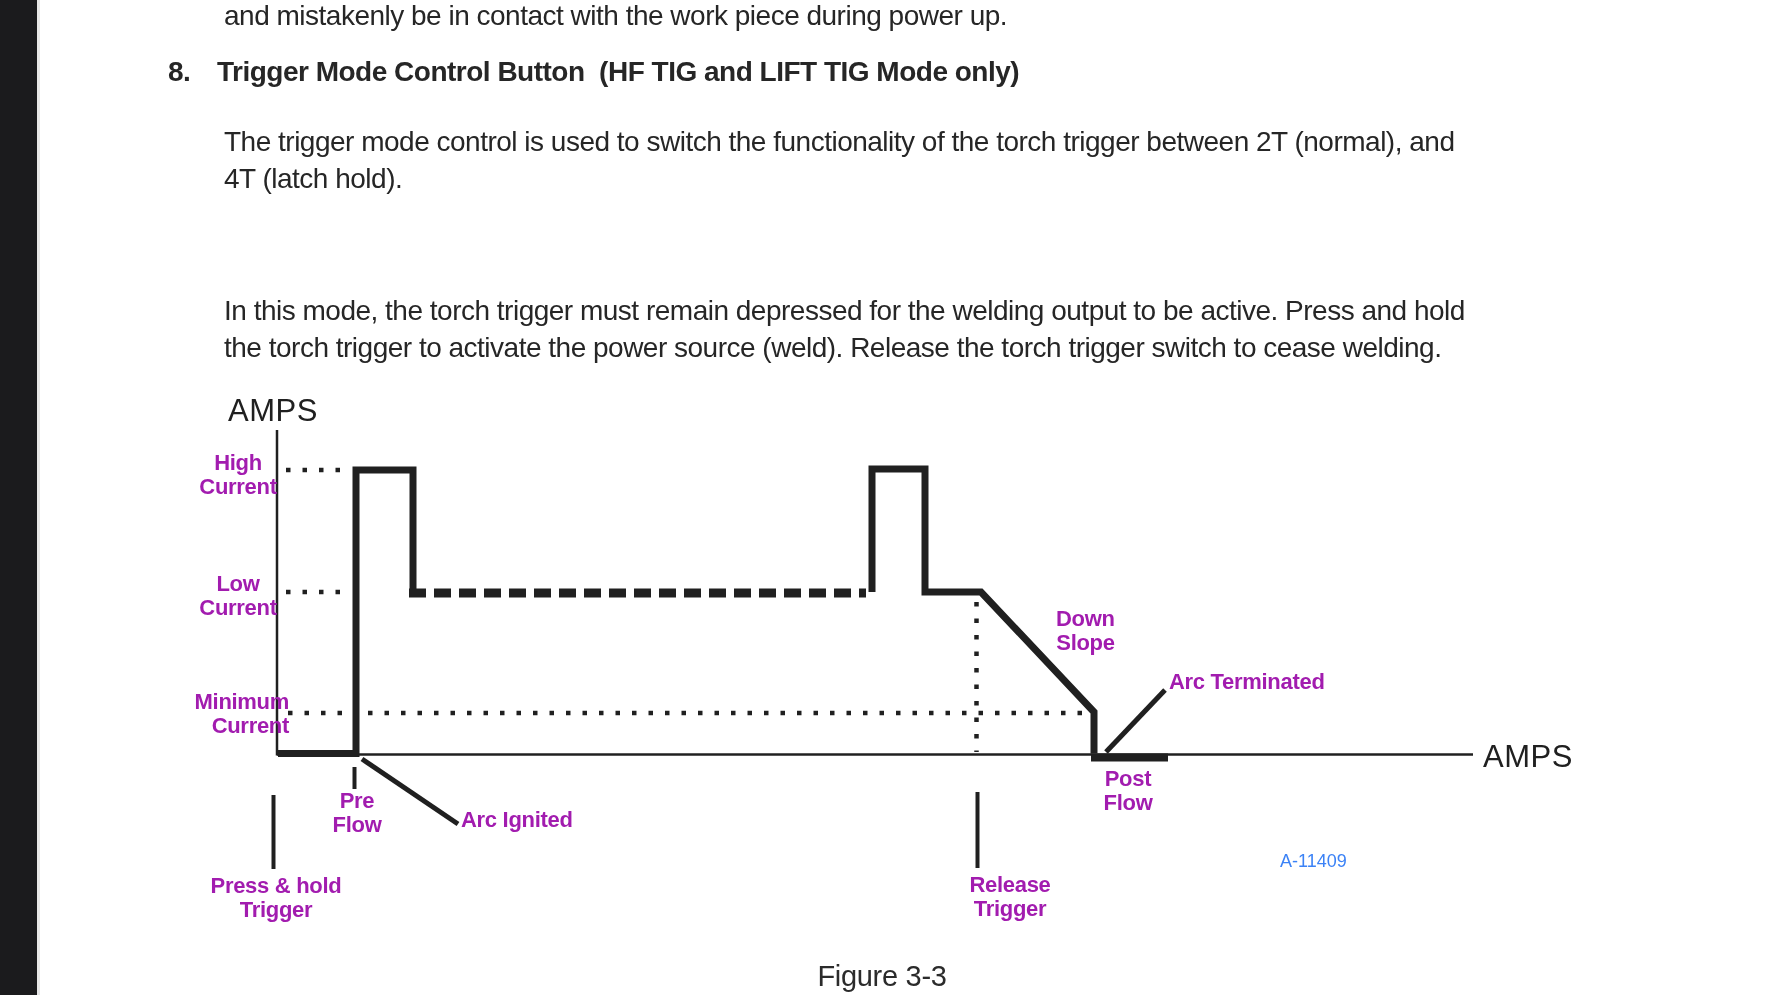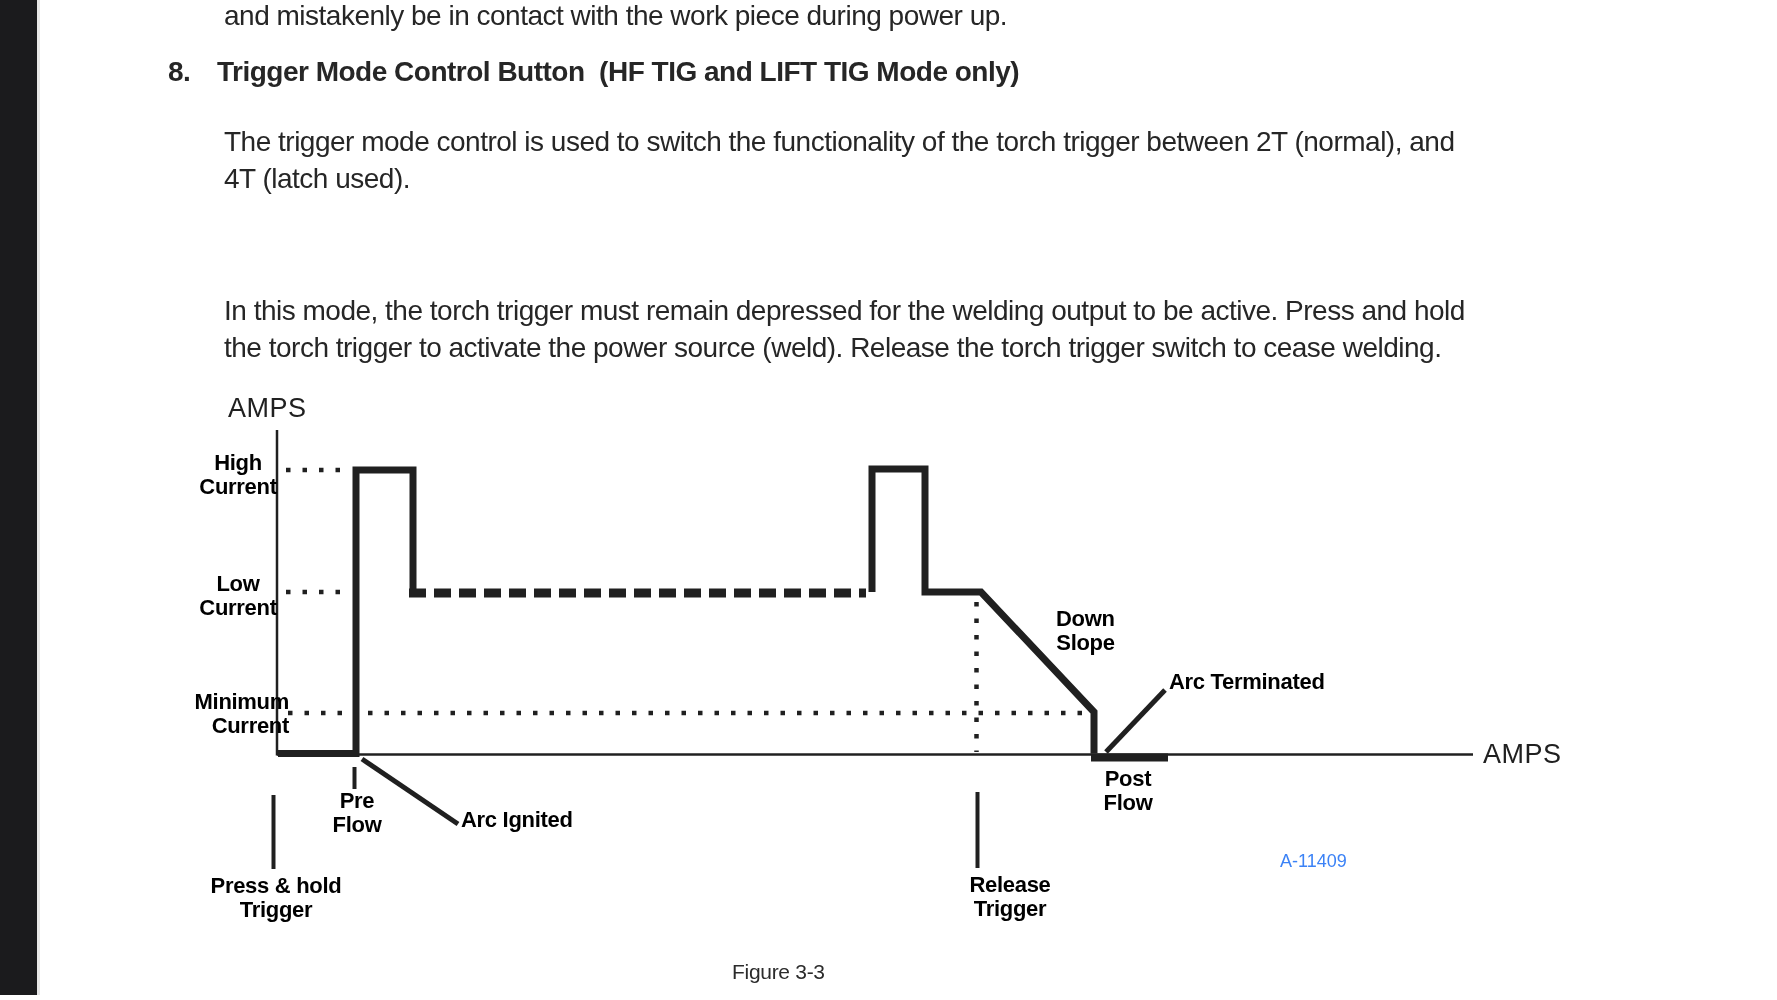--- a/index.html
+++ b/index.html
@@ -35,65 +35,66 @@
   .diagram-svg {
     position: absolute;
     left: 0; top: 0;
     width: 1777px; height: 1000px;
   }
   .lbl {
     position: absolute;
     font-weight: bold;
     font-size: 22px;
     line-height: 24px;
-    color: #000000;
+    color: #a21caf;
     text-align: center;
     letter-spacing: -0.3px;
     white-space: nowrap;
   }
   .axis-lbl {
     position: absolute;
-    font-size: 27px;
+    font-size: 31px;
     font-weight: 400;
     color: #202020;
     letter-spacing: 0.5px;
     white-space: nowrap;
   }
   .ref-lbl {
     position: absolute;
     font-size: 18px;
     font-weight: 400;
     color: #3b82f6;
     white-space: nowrap;
   }
   .figcaption {
     position: absolute;
-    font-size: 21px;
+    font-size: 29px;
     font-weight: 400;
     letter-spacing: -0.3px;
     color: #2b2b2b;
+    text-align: center;
   }
 </style>
 </head>
 <body>
 
 <div class="page">
 
   <div class="viewer-edge"></div>
 
   <div class="bodytext" style="left:224px; top:-3px;">and mistakenly be in contact with the work piece during power up.</div>
 
   <div>
     <span class="bodytext bold" style="left:168px; top:53px;">8.</span>
     <span class="bodytext bold" style="left:217px; top:53px;">Trigger Mode Control Button  (HF TIG and LIFT TIG Mode only)</span>
   </div>
 
   <div>
     <div class="bodytext" style="left:224px; top:123px;">The trigger mode control is used to switch the functionality of the torch trigger between 2T (normal), and</div>
-    <div class="bodytext" style="left:224px; top:160px;">4T (latch used).</div>
+    <div class="bodytext" style="left:224px; top:160px;">4T (latch hold).</div>
   </div>
 
 
   <div>
     <div class="bodytext" style="left:224px; top:292px;">In this mode, the torch trigger must remain depressed for the welding output to be active. Press and hold</div>
     <div class="bodytext" style="left:224px; top:329px;">the torch trigger to activate the power source (weld). Release the torch trigger switch to cease welding.</div>
   </div>
 
   <svg class="diagram-svg" viewBox="0 0 1777 1000" xmlns="http://www.w3.org/2000/svg">
     <g stroke="#202020" fill="none">

